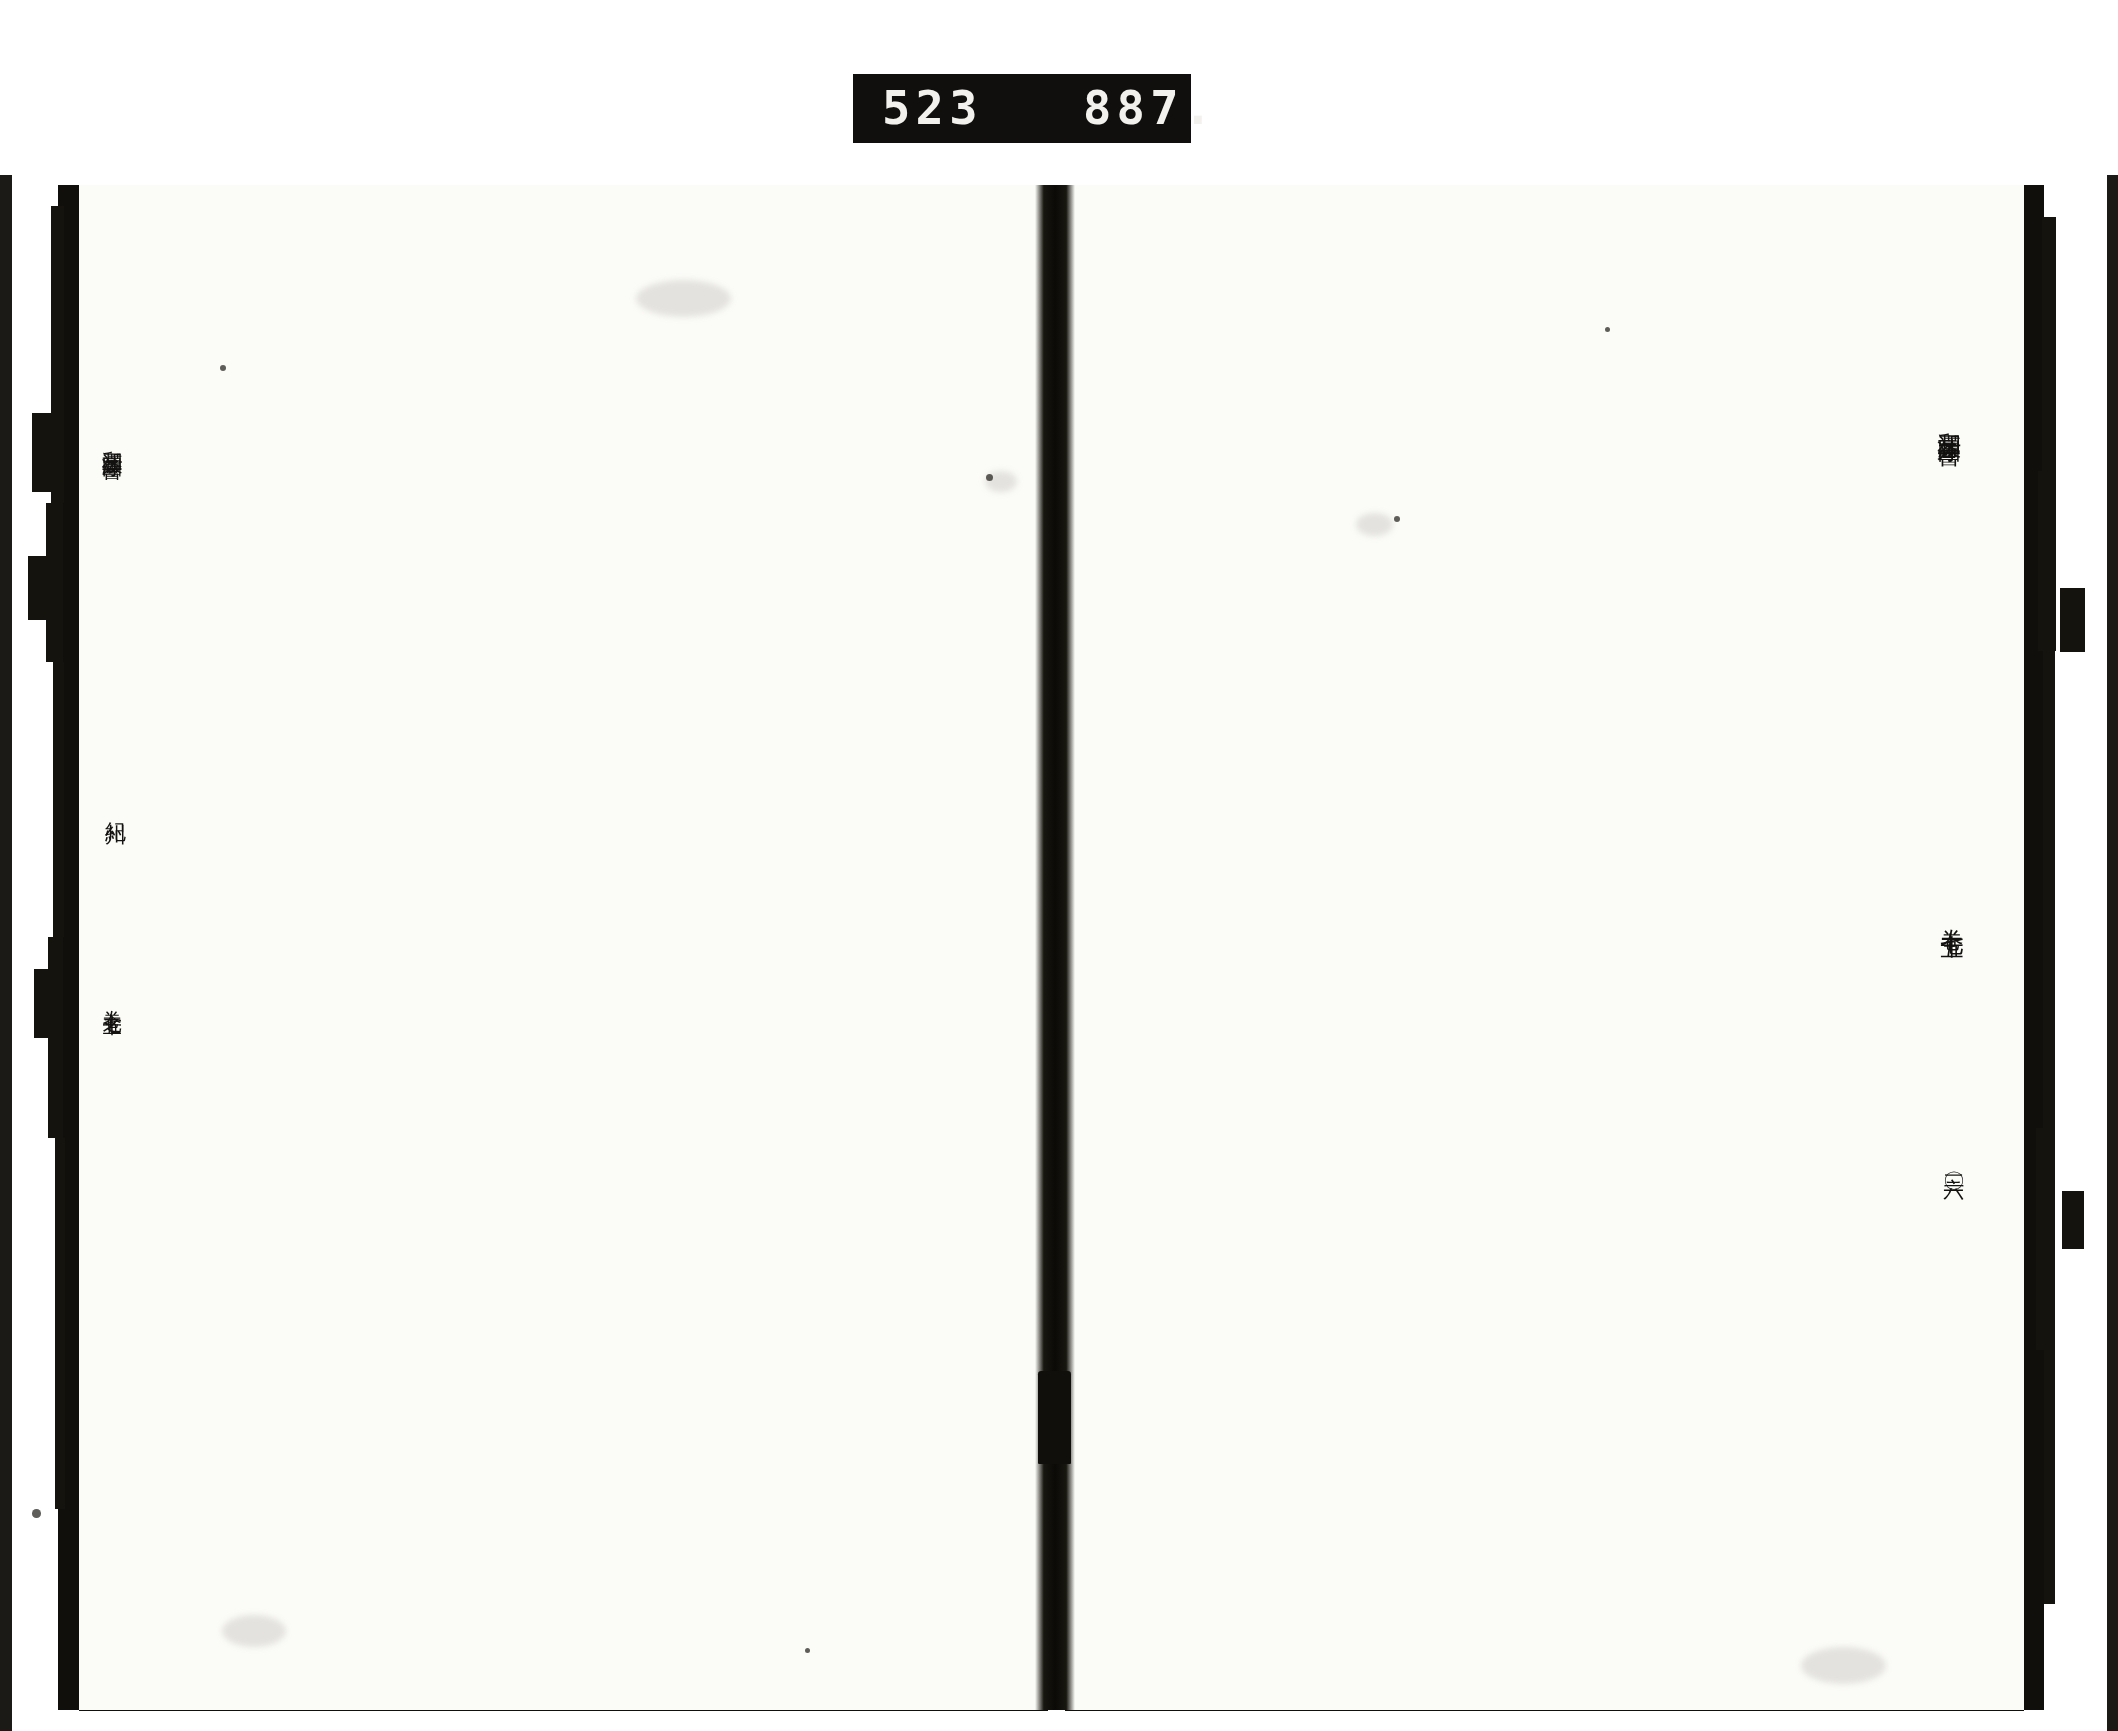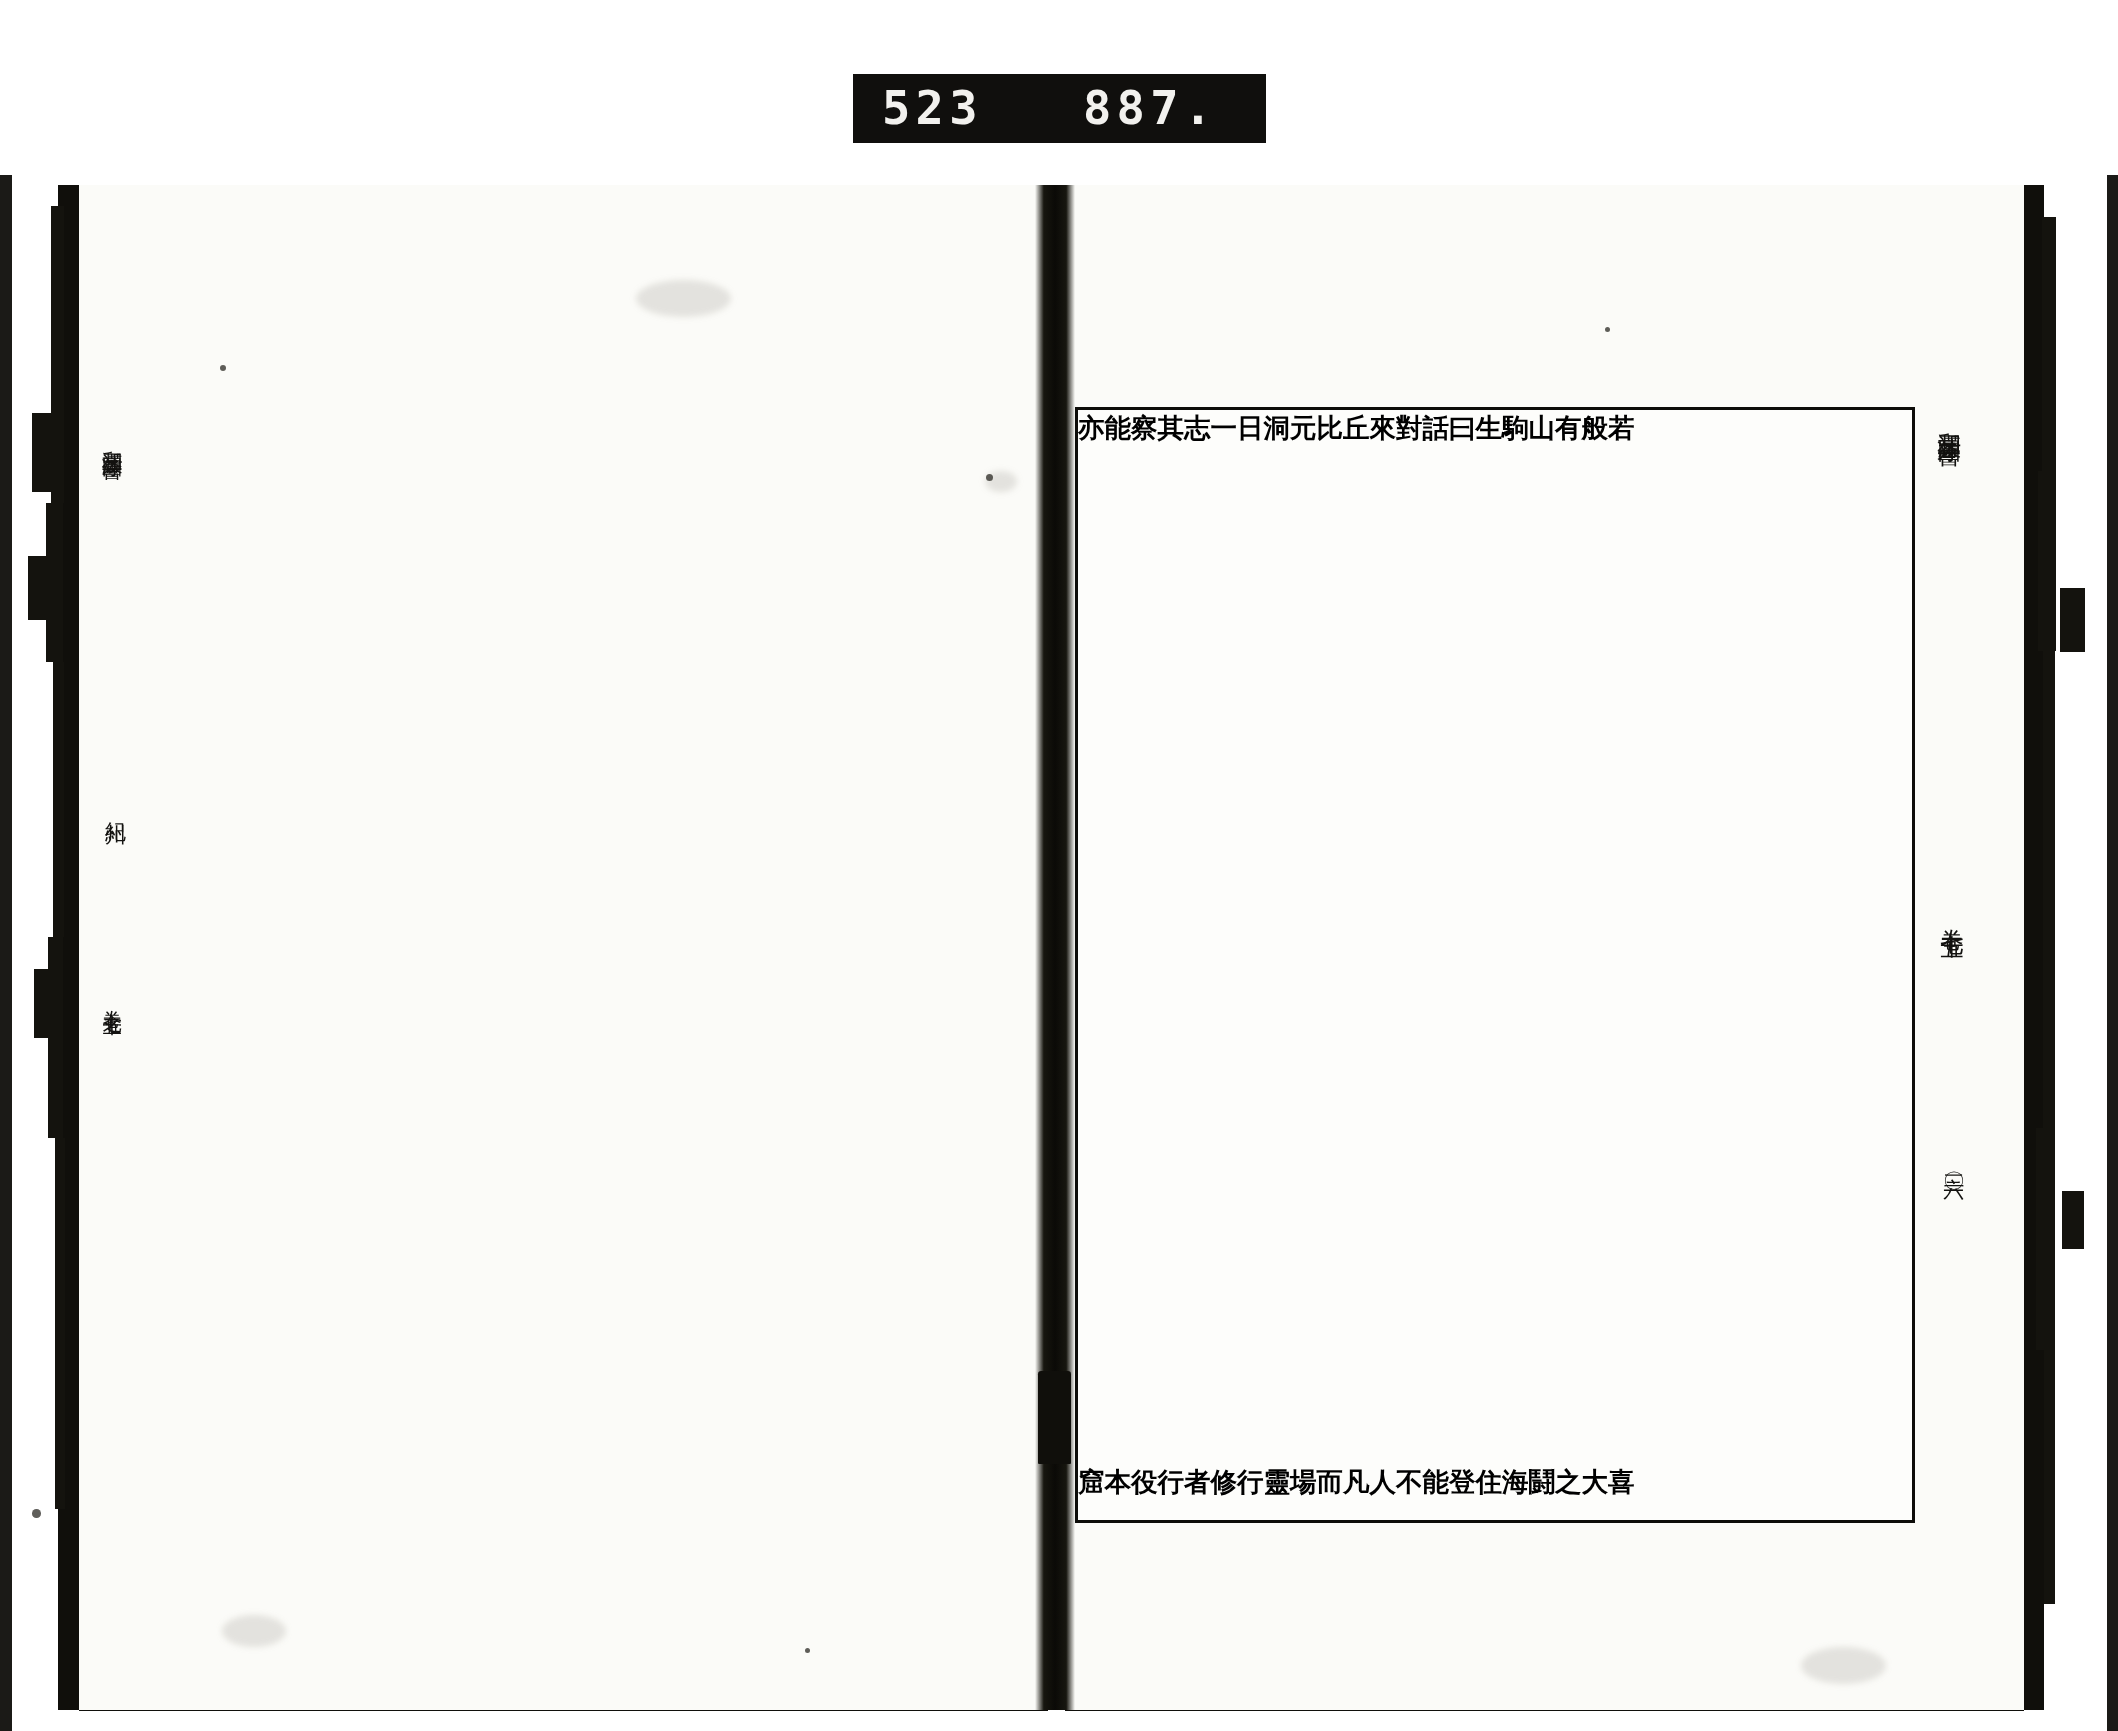--- a/index.html
+++ b/index.html
@@ -21,21 +21,21 @@
     left: 0;
     top: 0;
     width: 2119px;
     height: 175px;
     background: #ffffff;
   }
   #counter-plate {
     position: absolute;
     left: 853px;
     top: 74px;
-    width: 413px;
+    width: 338px;
     height: 69px;
     background: #100f0d;
   }
   #counter-plate .num {
     position: absolute;
     top: 6.4px;
     color: #f2f1ee;
     font-family: "DejaVu Sans Mono", monospace;
     font-size: 47px;
     letter-spacing: 5.3px;
@@ -246,27 +246,20 @@
   <div class="blotch" style="left:1801px; top:1462px; width:85px; height:37px;"></div>
   <div class="blotch" style="left:636px; top:95px;  width:95px; height:37px;"></div>
 
   <div class="speck" style="left:986px; top:289px; width:7.4px; height:7.4px;"></div>
   <div class="speck" style="left:1394px; top:331px; width:6.4px; height:6.4px;"></div>
   <div class="speck" style="left:220px;  top:180px; width:6.4px; height:6.4px;"></div>
   <div class="speck" style="left:805px; top:1463px; width:5.3px; height:5.3px;"></div>
   <div class="speck" style="left:32px;   top:1324px; width:8.5px; height:8.5px;"></div>
   <div class="speck" style="left:1605px; top:142px; width:5.3px; height:5.3px;"></div>
 
-  <div class="frame right">
-    <div id="rp-cols">
-      <div class="body-col" style="right:7.4px;">亦能察其志一日洞元比丘來對話曰生駒山有般若</div>
-      <div class="body-col" style="right:62px;">窟本役行者修行靈場而凡人不能登住海鬪之大喜</div>
-
-    </div>
-  </div>
 
   <div id="vol-block">
     <div class="margin-label" style="left:5.3px; top:0px;   font-size:24px; letter-spacing:2.1px;">和漢三才圖會</div>
     <div class="margin-label" style="left:9.5px; top:498px; font-size:23px; letter-spacing:3.2px;">卷七十五</div>
     <div class="margin-label" style="left:11.7px; top:742px; font-size:21px; letter-spacing:3.2px;">〇三六</div>
   </div>
 
 
   <div id="title-block">
     <div class="margin-label" style="left:3.2px;  top:0px;    font-size:21px; letter-spacing:1.6px;">和漢三才圖會</div>

